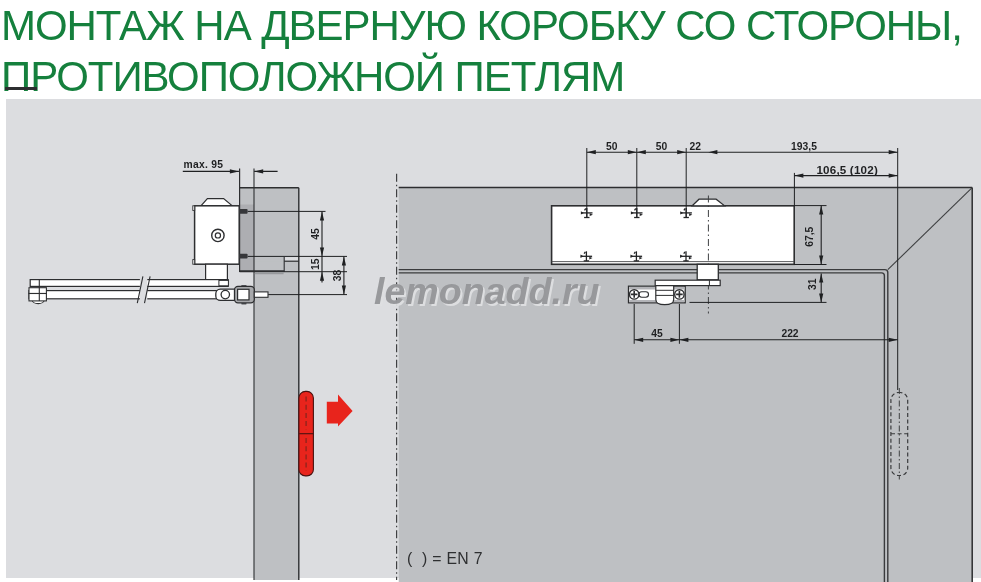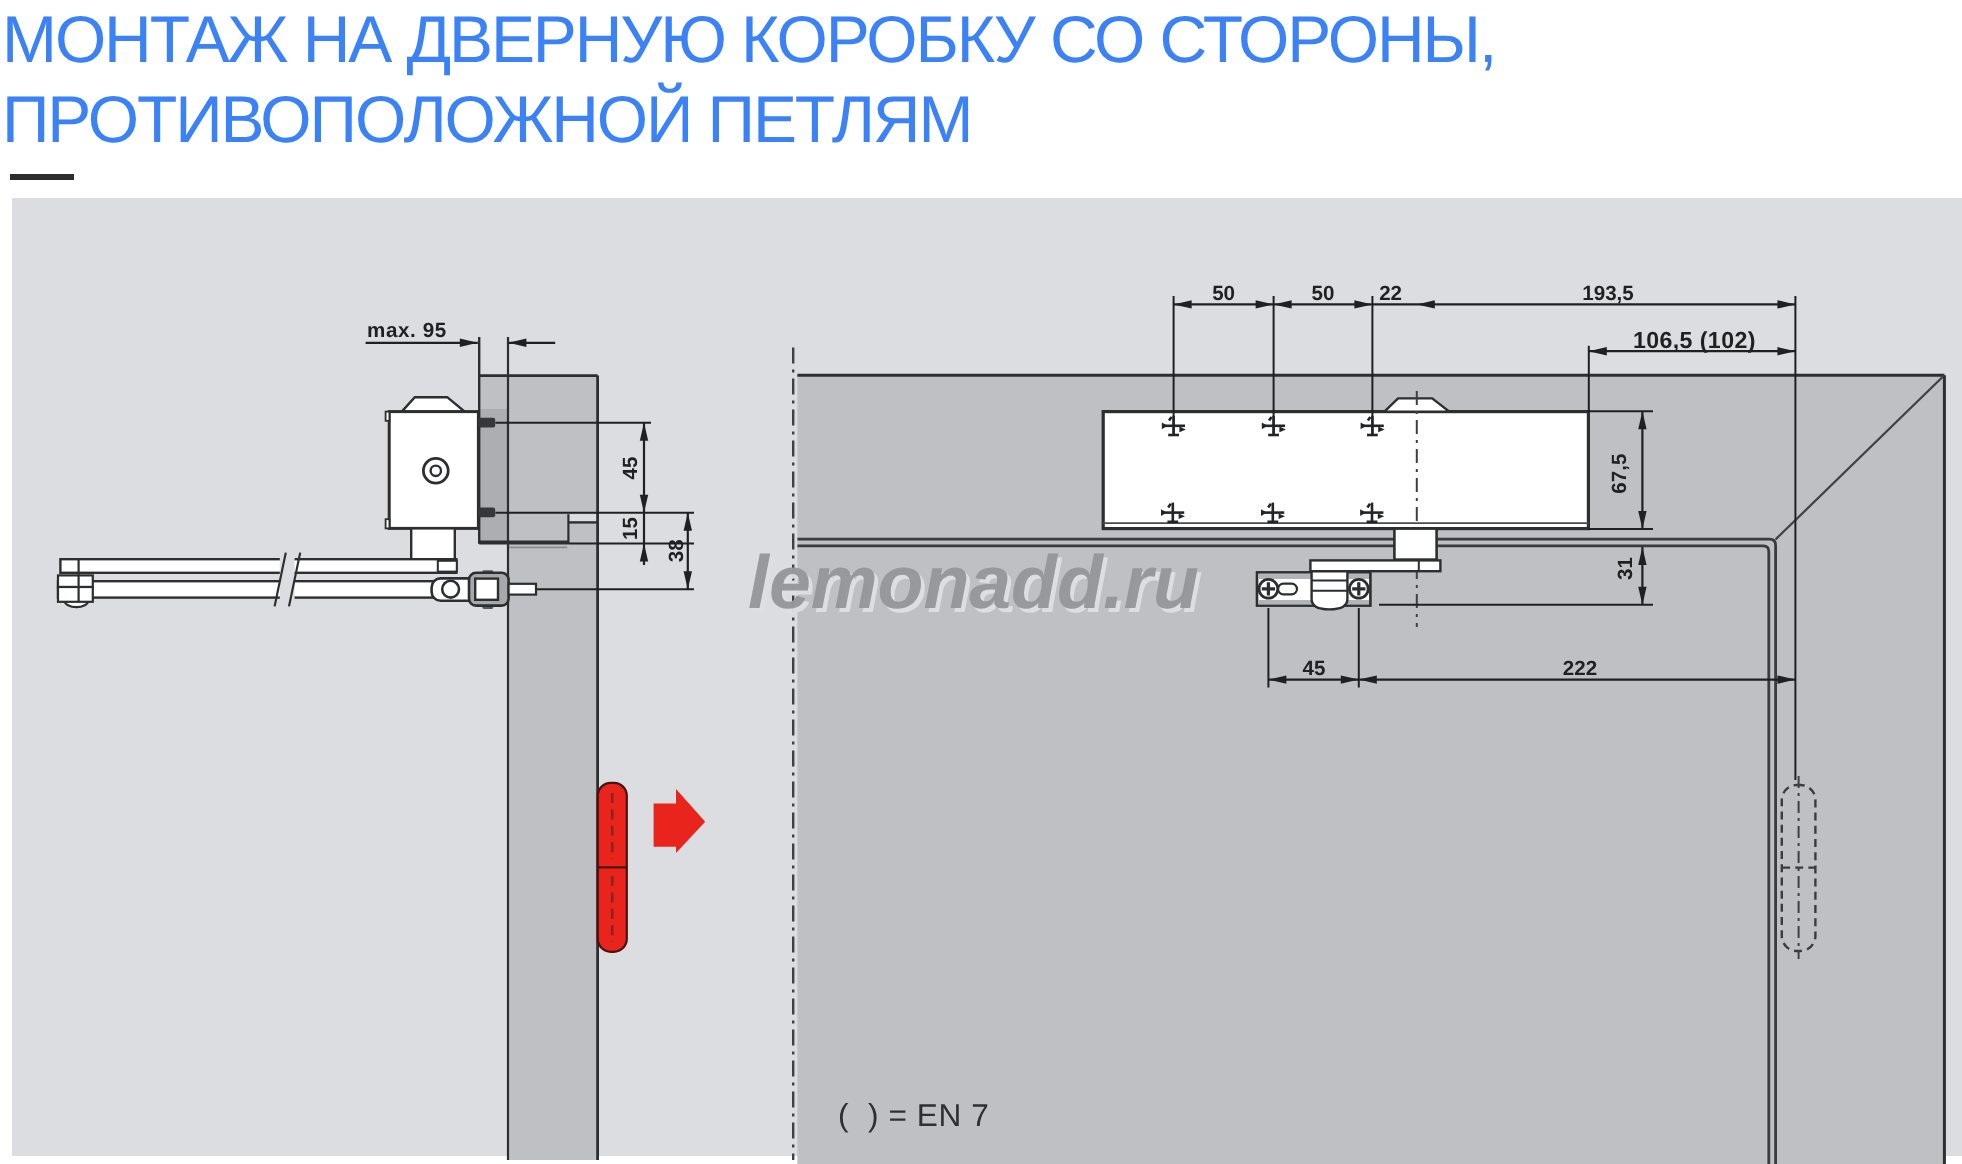--- a/index.html
+++ b/index.html
@@ -1,20 +1,20 @@
 <!DOCTYPE html>
 <html><head>
 <meta charset="utf-8">
 <style>
 html,body{margin:0;padding:0;width:981px;height:582px;background:#ffffff;overflow:hidden}
 body{font-family:"Liberation Sans",sans-serif;position:relative}
-.title{position:absolute;left:1px;top:-0.1px;font-size:33px;line-height:40px;color:#3b82f6;white-space:pre;letter-spacing:-1.05px}
+.title{position:absolute;left:1px;top:-0.1px;font-size:42px;line-height:51px;color:#15803d;white-space:pre;letter-spacing:-1.05px}
 .dash{position:absolute;left:5px;top:87.3px;width:32px;height:2.7px;background:#2d2e30}
 .panel{position:absolute;left:5.5px;top:98.5px;width:975.5px;height:479px;background:#dcdde0}
-.en7{position:absolute;left:419px;top:549.5px;font-size:15.8px;color:#2e2f31;letter-spacing:0.3px}
+.en7{position:absolute;left:407px;top:549.5px;font-size:15.8px;color:#2e2f31;letter-spacing:0.3px}
 svg{position:absolute;left:0;top:0}
 </style>
 </head>
 <body>
 
 <div class="title">МОНТАЖ НА ДВЕРНУЮ КОРОБКУ СО СТОРОНЫ,
 ПРОТИВОПОЛОЖНОЙ ПЕТЛЯМ</div>
 
 <div class="dash"></div>
 

